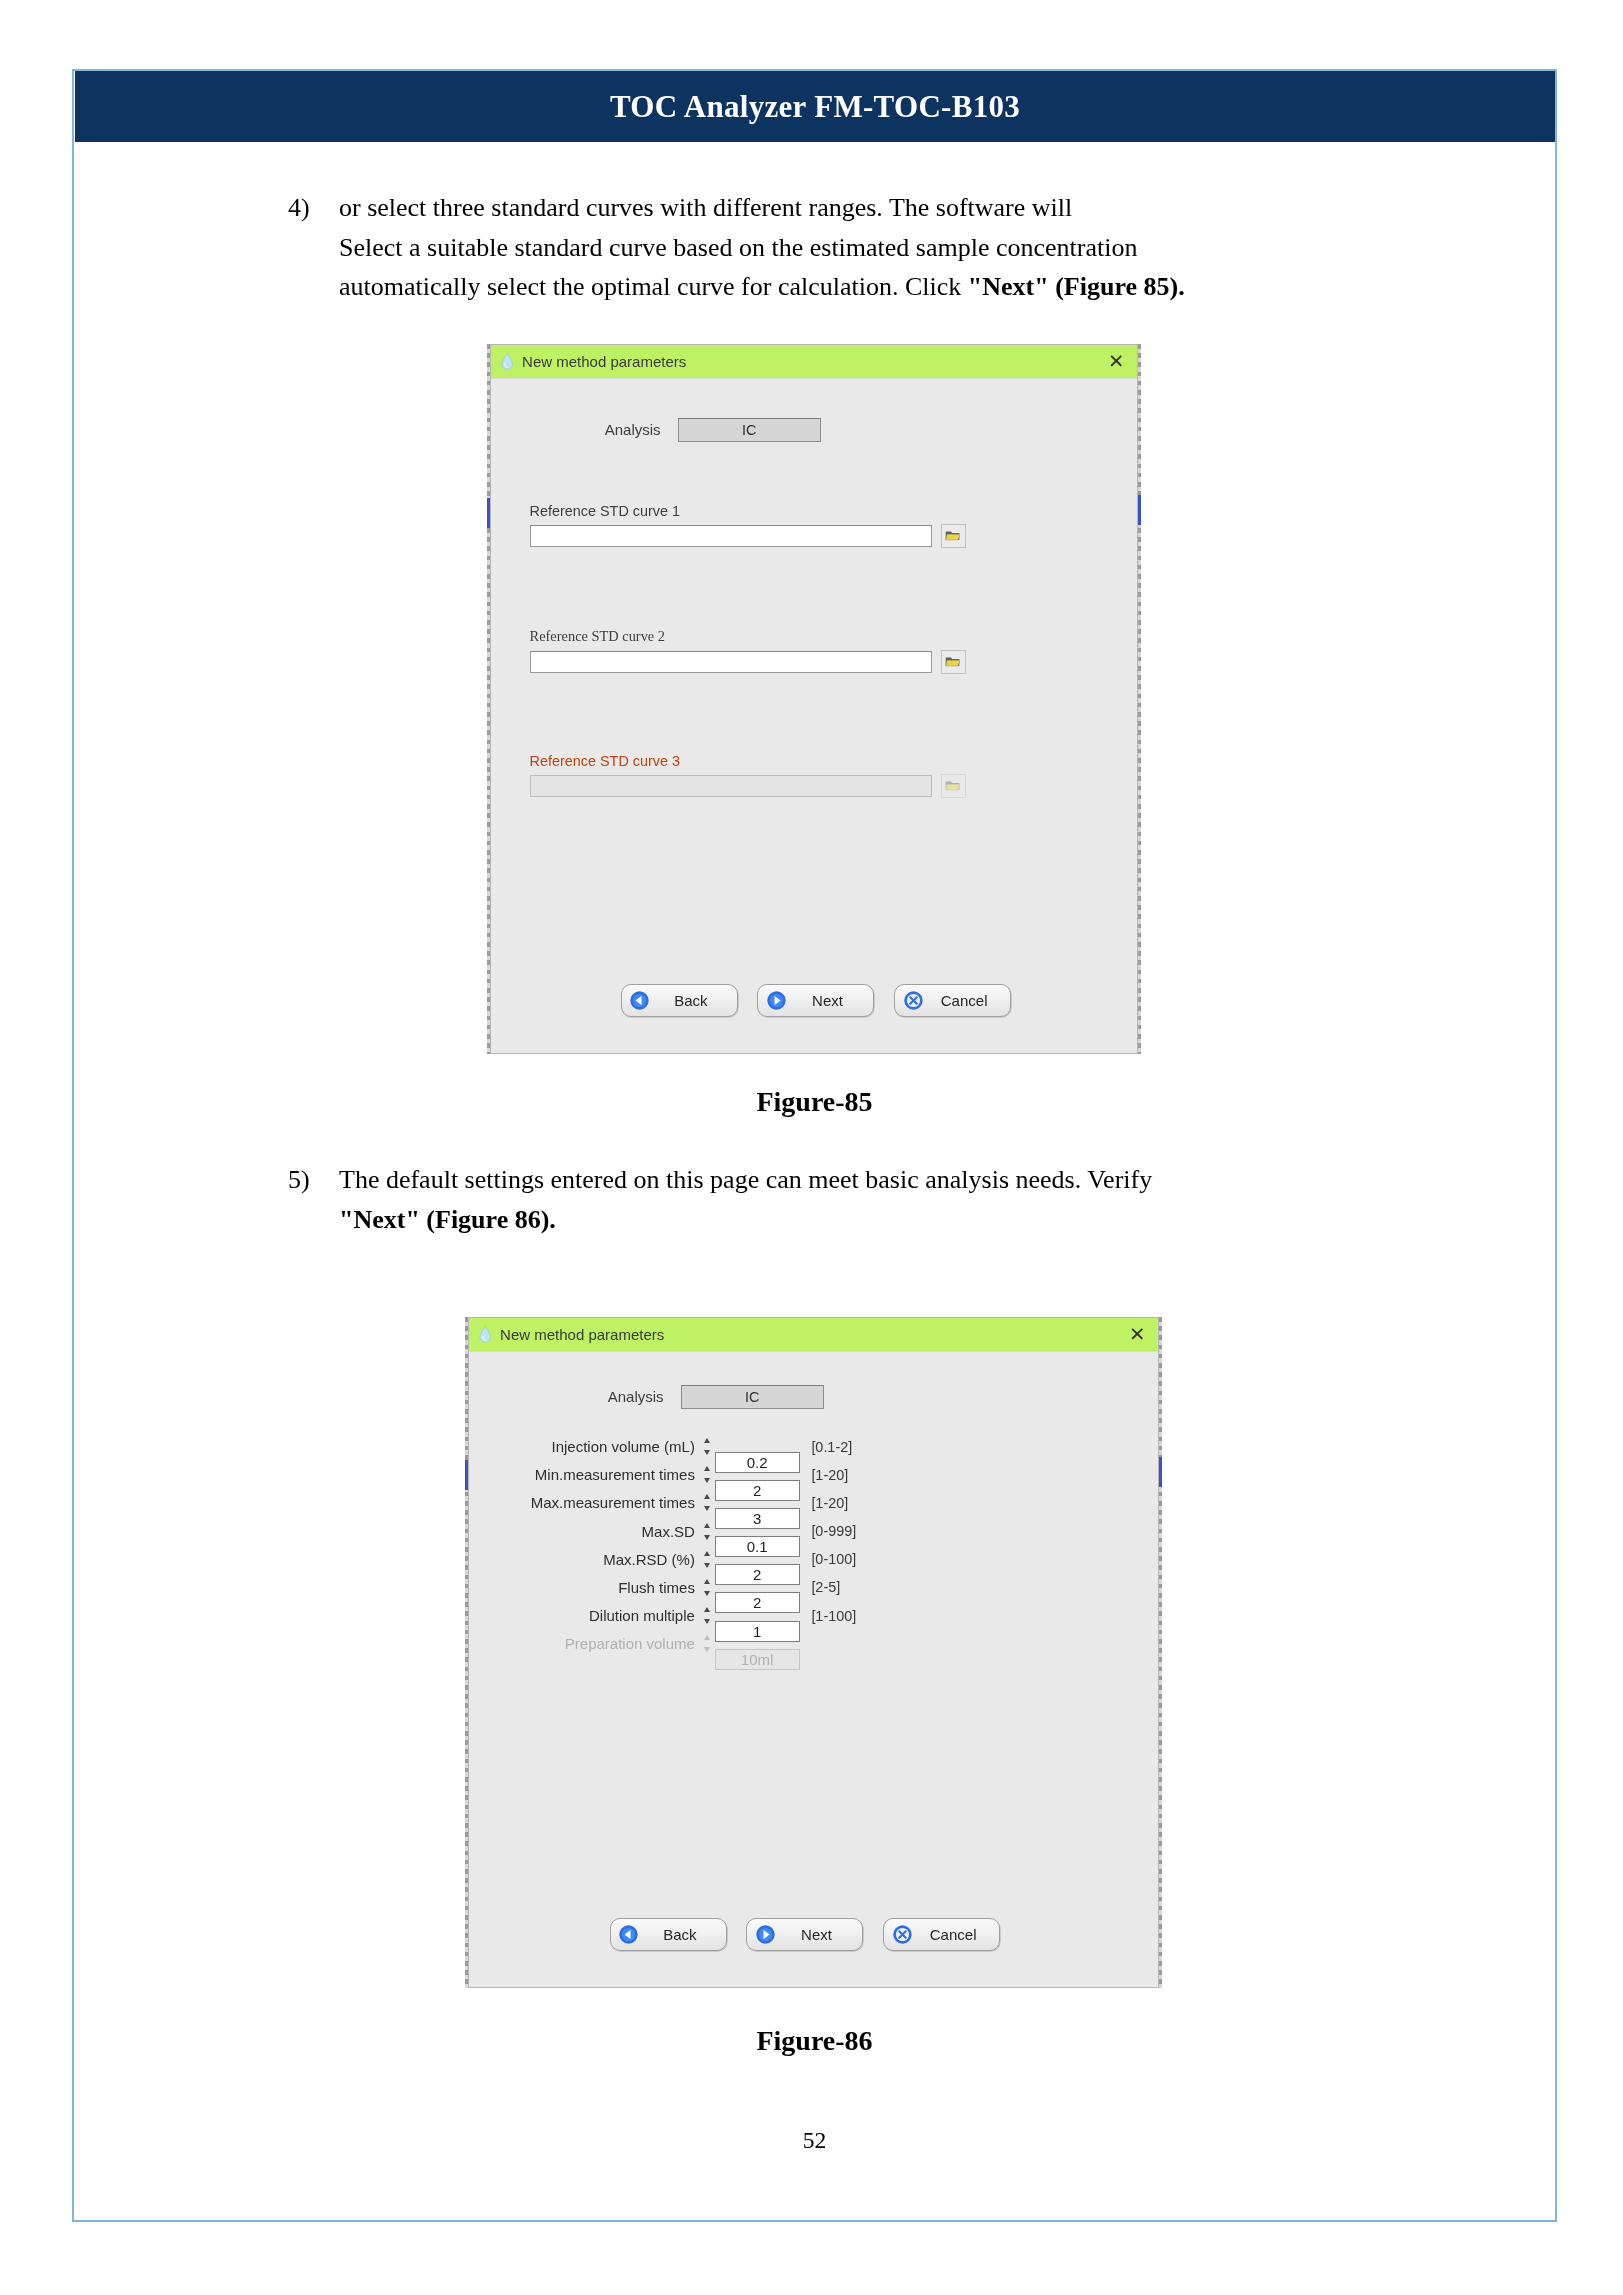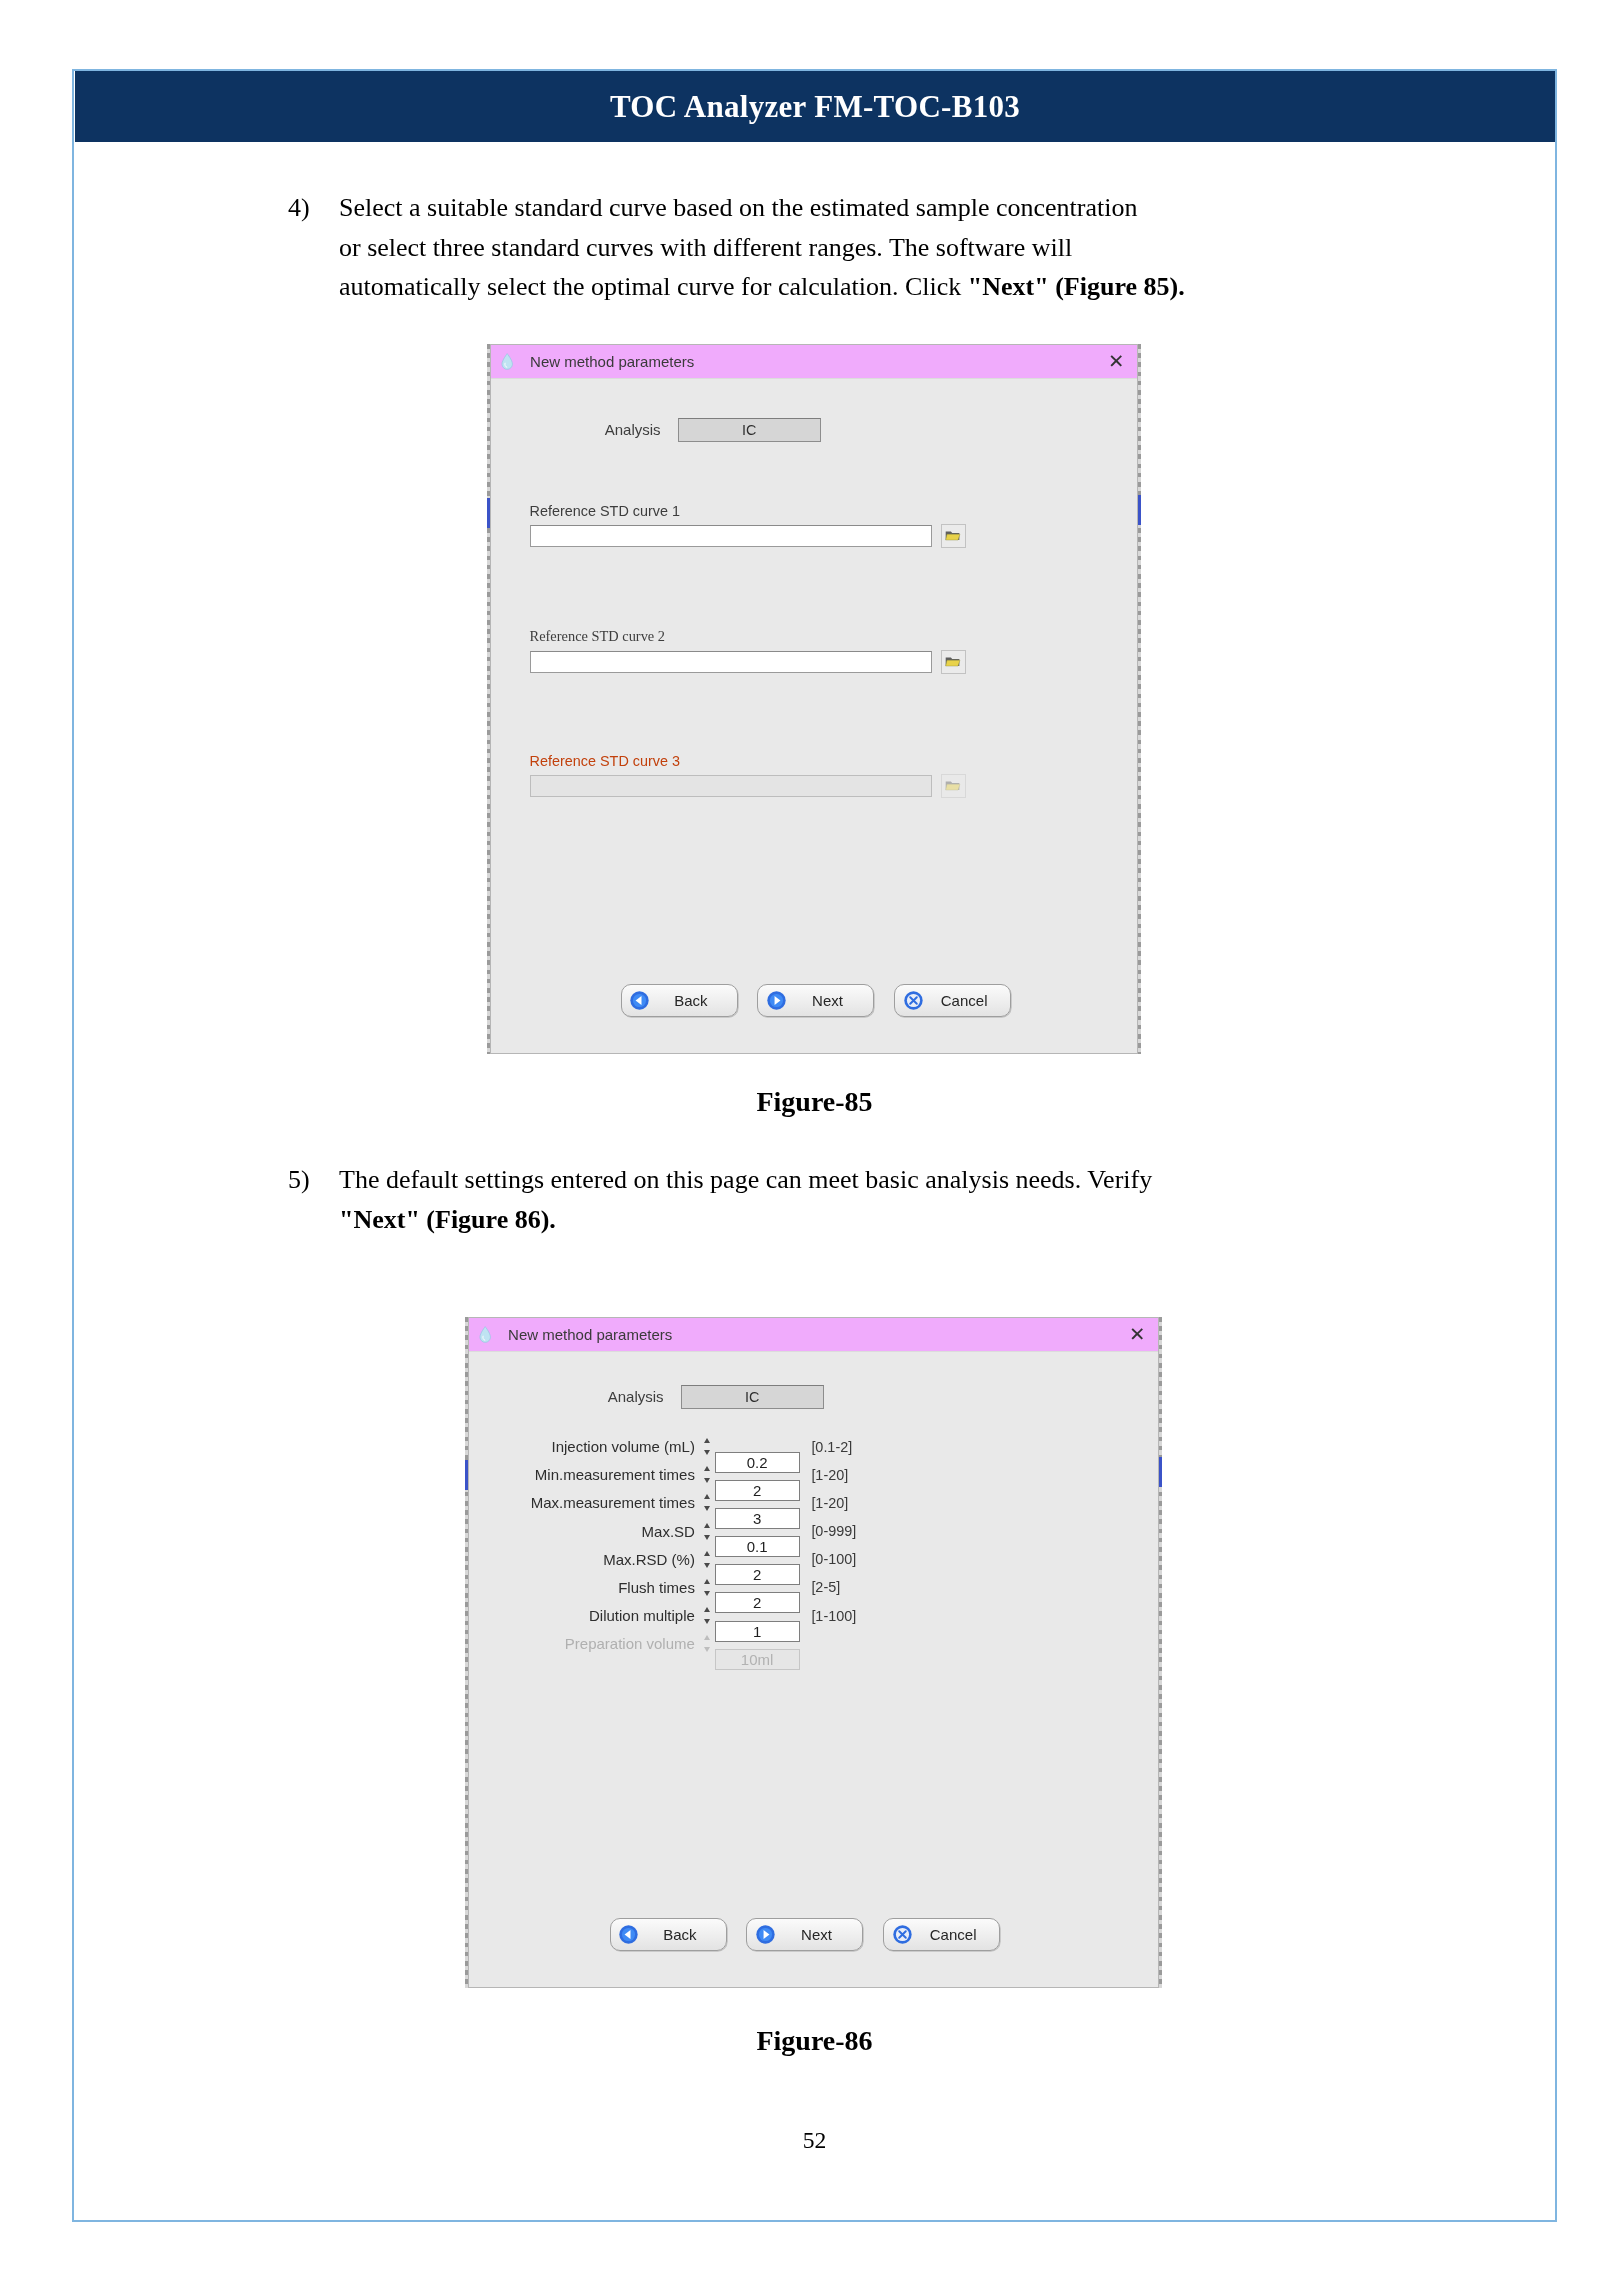--- a/index.html
+++ b/index.html
@@ -109,26 +109,25 @@
 
   .dlg{
     position:absolute;
     left:2.6px;right:2.6px;top:0;bottom:0;
     background:#e9e9e9;
     border:0.7px solid #b6b6b6;
     box-sizing:border-box;
   }
   .dlg-titlebar{
     height:34px;
-    background:#f0abfc;
+    background:#bef264;
     border-bottom:0.7px solid #dcdcdc;
     display:flex;align-items:center;
     padding:0 9.2px;
     box-sizing:border-box;
-    gap:8px;
   }
   .drop-icon{
     width:14.4px;height:17px;
     flex:0 0 14.4px;
     margin-right:7.9px;
   }
   .dlg-title{
     font-size:15px;
     color:#3a3a3a;
     font-family:"Liberation Sans", sans-serif;
@@ -261,22 +260,22 @@
 
 <div class="page-frame"></div>
 
 <div class="header-banner">
   <div class="header-title">TOC Analyzer FM-TOC-B103</div>
 </div>
 
 <div class="list-item" id="item4">
   <div class="li-marker">4)</div>
   <div class="li-body">
+    <div>or select three standard curves with different ranges. The software will</div>
     <div>Select a suitable standard curve based on the estimated sample concentration</div>
-    <div>or select three standard curves with different ranges. The software will</div>
     <div class="last-line"><span>automatically select the optimal curve for calculation. Click </span><span class="bold">"Next" (Figure 85).</span></div>
   </div>
 </div>
 
 <div class="screenshot" id="shot85" style="left:487px;top:344px;width:654px;height:710px;">
   <div class="edge left"></div>
   <div class="edge right"></div>
   <div class="edge-accent" style="left:0;top:154px;"></div>
   <div class="edge-accent" style="right:0;top:151px;"></div>
 

